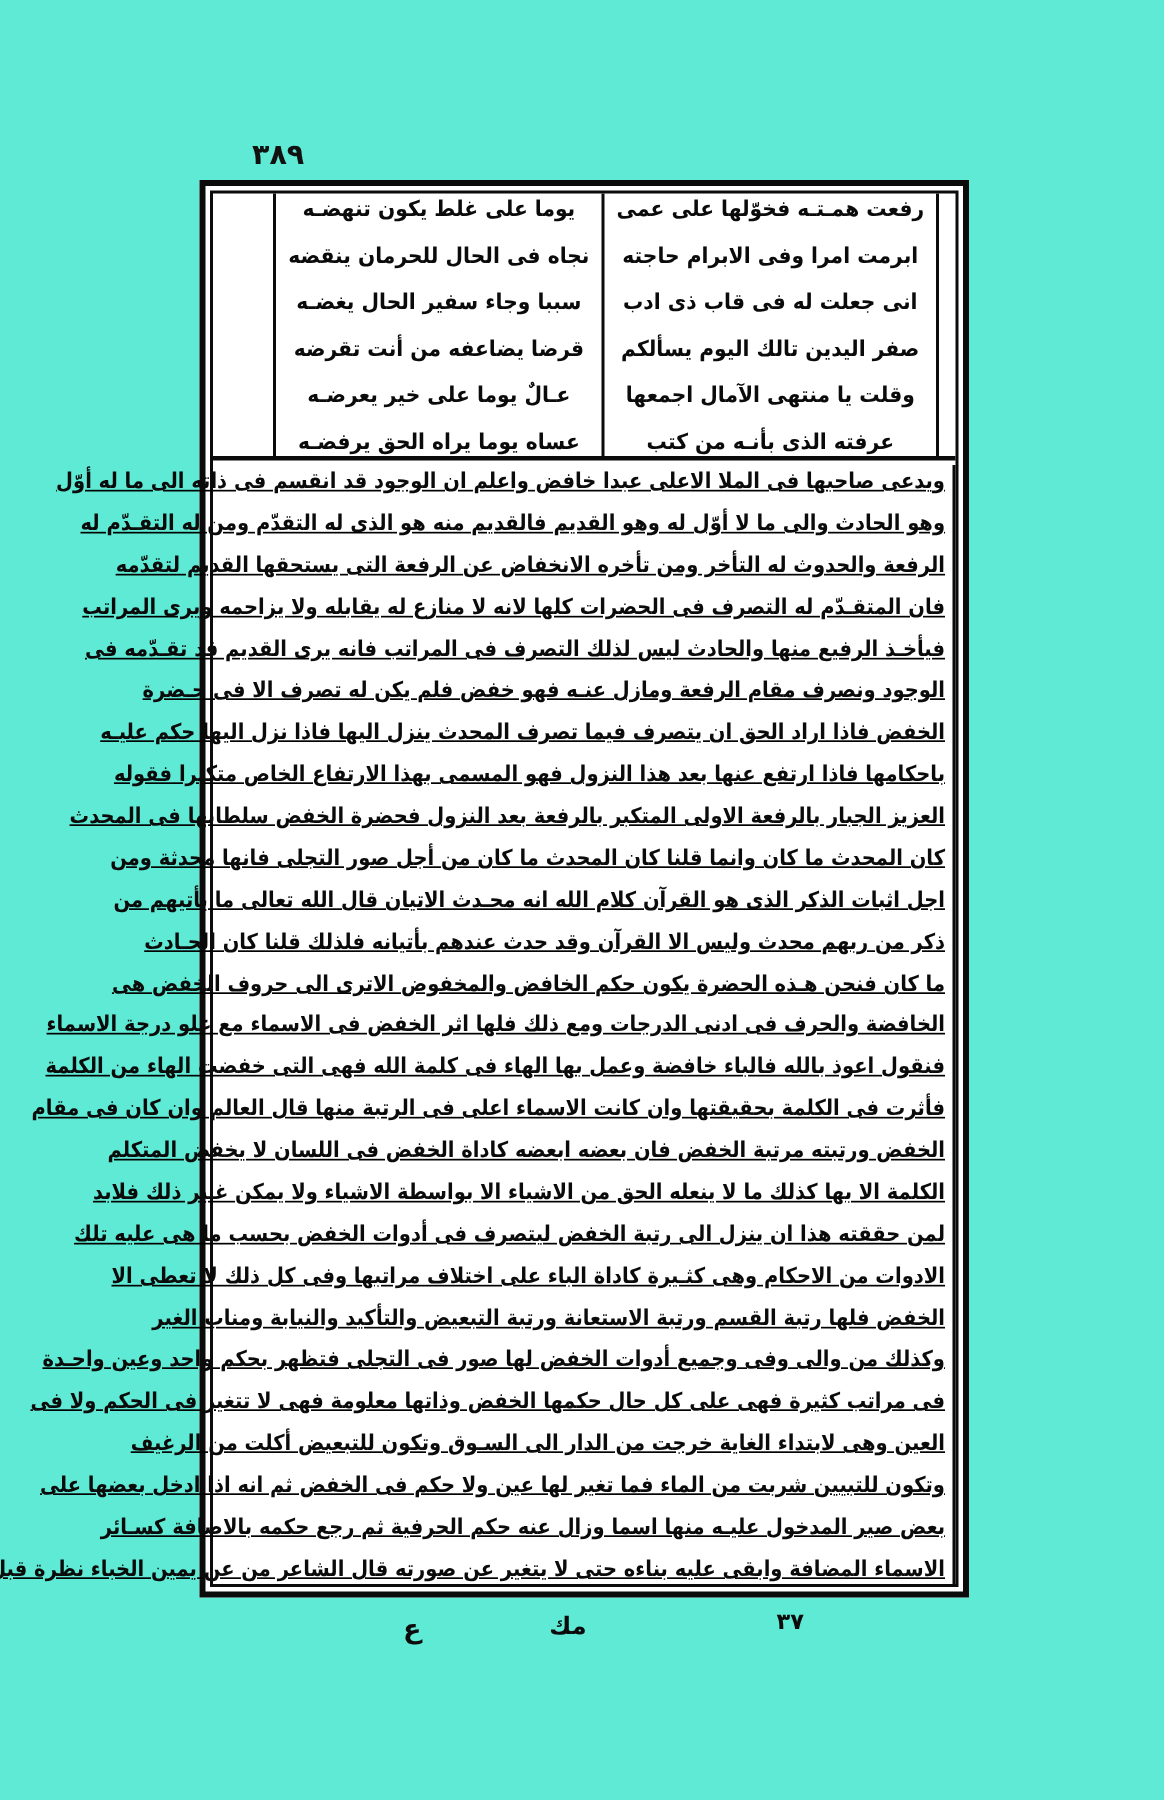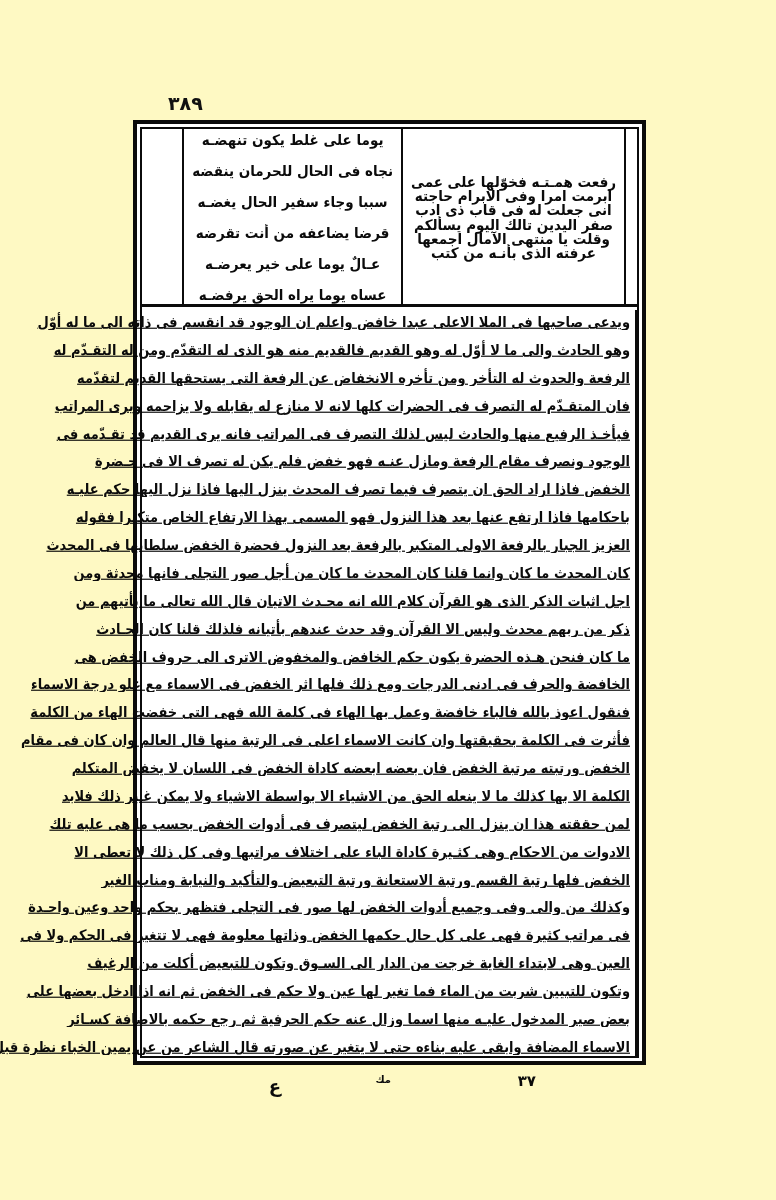--- a/index.html
+++ b/index.html
@@ -12,21 +12,21 @@
     height: 1200px;
     position: relative;
     font-family: "DejaVu Sans", sans-serif;
     overflow: hidden;
   }
 
   
   #page {
     position: absolute;
     inset: 0;
-    background: #fef9c3;
+    background: #5eead4;
   }
 
   
   #folio {
     position: absolute;
     left: 168px;
     top: 92px;
     font-family: "DejaVu Sans", sans-serif;
     font-size: 19px;
     font-weight: bold;
@@ -77,21 +77,20 @@
     flex: 1 1 0;
     padding: 4px 8px 2px 8px;
     box-sizing: border-box;
     direction: rtl;
     display: flex;
     flex-direction: column;
     justify-content: space-between;
   }
   .poem-col.first {
     border-left: 2px solid #0b0b0b;
-    justify-content: center;
   }
   .poem-col.second {
     border-left: 2px solid #0b0b0b;
     flex: 1 1 0;
   }
   
   .poem-edge-left {
     width: 44px;
     box-sizing: border-box;
   }
@@ -156,21 +155,21 @@
   }
   .footer-item {
     position: absolute;
     font-family: "DejaVu Sans", sans-serif;
     font-weight: bold;
     color: #0b0b0b;
     font-size: 17px;
     direction: rtl;
   }
   #footer-signature { right: 110px; top: 0px; font-size: 15px; }
-  #footer-quire     { right: 255px; top: 2px;  font-size: 10px; }
+  #footer-quire     { right: 255px; top: 2px;  font-size: 16px; }
   #footer-catchword { right: 365px; top: 4px;  font-size: 18px; }
 </style>
 </head>
 <body>
 
 <div id="page">
 
   <div id="folio">٣٨٩</div>
 
   <div id="frame">

